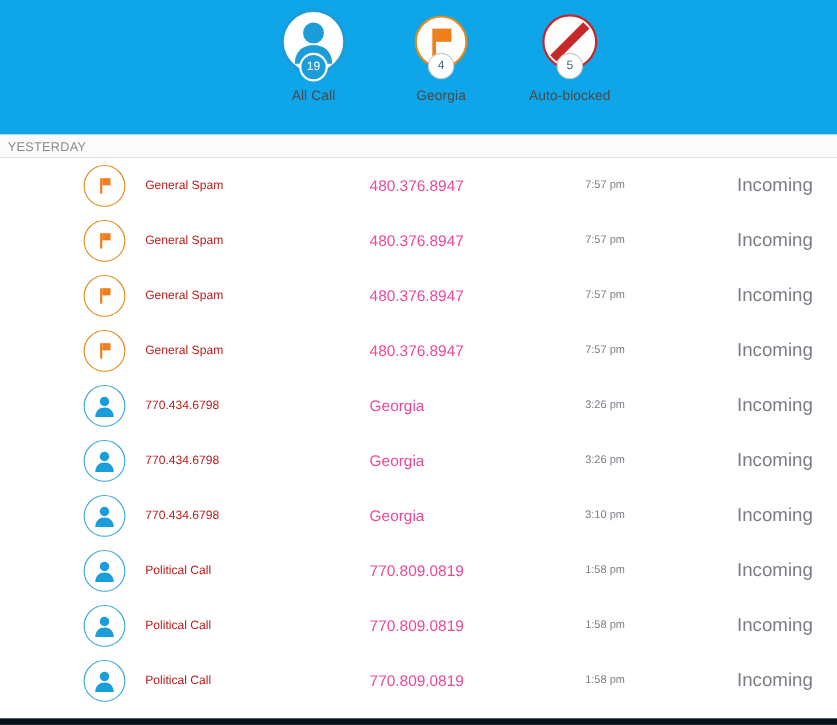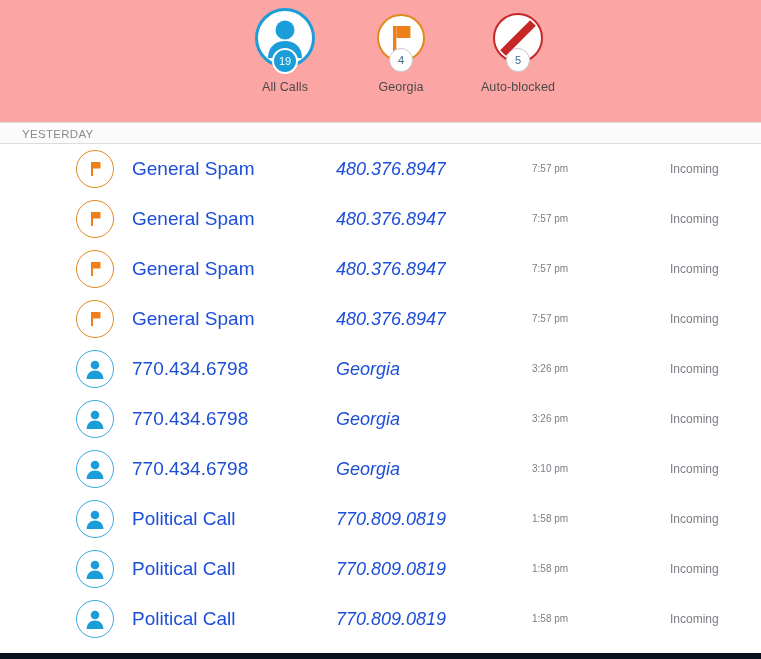--- a/index.html
+++ b/index.html
@@ -13,21 +13,21 @@
     overflow: hidden;
     font-family: "Liberation Sans", sans-serif;
     position: relative;
     background: #ffffff;
   }
 
   
   .summary-bar {
     position: relative;
     height: 122px;
-    background: #fca5a5;
+    background: #0ea5e9;
   }
   .summary-tab {
     position: absolute;
     top: 8px;
     width: 130px;
     text-align: center;
     cursor: pointer;
   }
   #tab-0 { left: 220px; }
   #tab-1 { left: 336px; }
@@ -98,21 +98,21 @@
     letter-spacing: .1px;
   }
 
   
   .date-header {
     border-top: 1px solid #dcdcdc;
     border-bottom: 1px solid #dcdcdc;
     background: #fbfbfb;
     height: 22px;
     line-height: 22px;
-    padding-left: 22px;
+    padding-left: 7px;
     font-size: 11.5px;
     color: #8b8b8b;
     letter-spacing: .3px;
     box-sizing: border-box;
   }
 
   
   .call-list {
     position: relative;
   }
@@ -148,37 +148,36 @@
   .cell {
     position: absolute;
     top: 0;
     height: 50px;
     line-height: 50px;
     white-space: nowrap;
     overflow: hidden;
   }
   .cell-name {
     left: 132px;
-    font-size: 19px;
-    color: #1d4ed8;
+    font-size: 11px;
+    color: #b91c1c;
   }
   .cell-sub {
     left: 336px;
-    font-size: 18px;
-    color: #1d4ed8;
-    font-style: italic;
+    font-size: 14px;
+    color: #ec4899;
   }
   .cell-time {
     left: 532px;
     font-size: 10px;
     color: #7c7c85;
   }
   .cell-dir {
     left: 670px;
-    font-size: 12px;
+    font-size: 17px;
     color: #7c7c85;
   }
 
   
   .bottom-band {
     position: absolute;
     left: 0;
     bottom: 0;
     width: 761px;
     height: 6px;
@@ -193,21 +192,21 @@
   <div class="summary-tab" id="tab-0">
     <div class="tab-icon-wrap">
       <div class="tab-circle big">
         <svg width="54" height="54" viewBox="0 0 54 54">
           <circle cx="27" cy="19" r="9.5" fill="#1b9dd9"></circle>
           <path d="M10 47 C10 35.5 18 30 27 30 C36 30 44 35.5 44 47 Z" fill="#1b9dd9"></path>
         </svg>
       </div>
       <div class="tab-badge filled">19</div>
     </div>
-    <div class="tab-label">All Calls</div>
+    <div class="tab-label">All Call</div>
   </div>
 
   <div class="summary-tab" id="tab-1">
     <div class="tab-icon-wrap">
       <div class="tab-circle med">
         <svg width="44" height="44" viewBox="0 0 44 44">
           <rect x="14" y="10" width="3.4" height="25" fill="#ef7f1a"></rect>
           <rect x="17.4" y="10" width="14" height="12" fill="#ef7f1a"></rect>
         </svg>
       </div>

